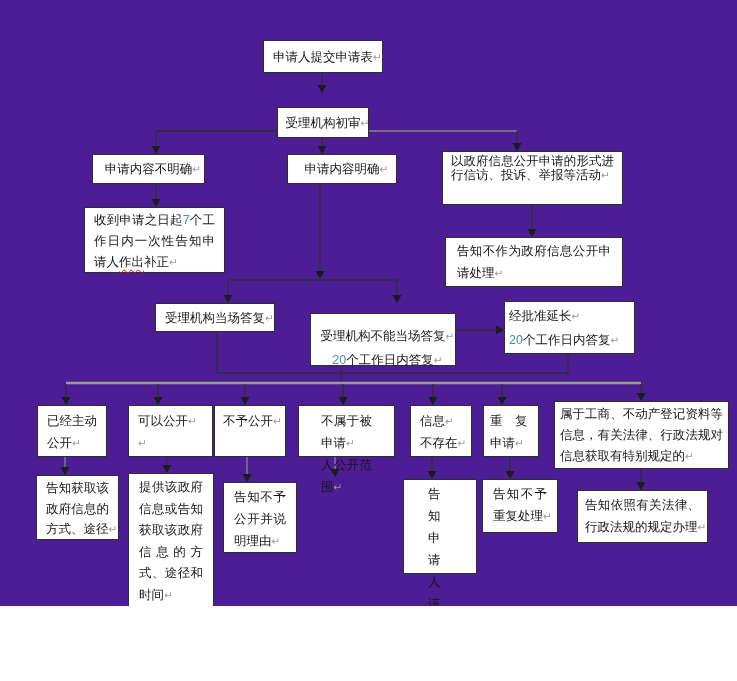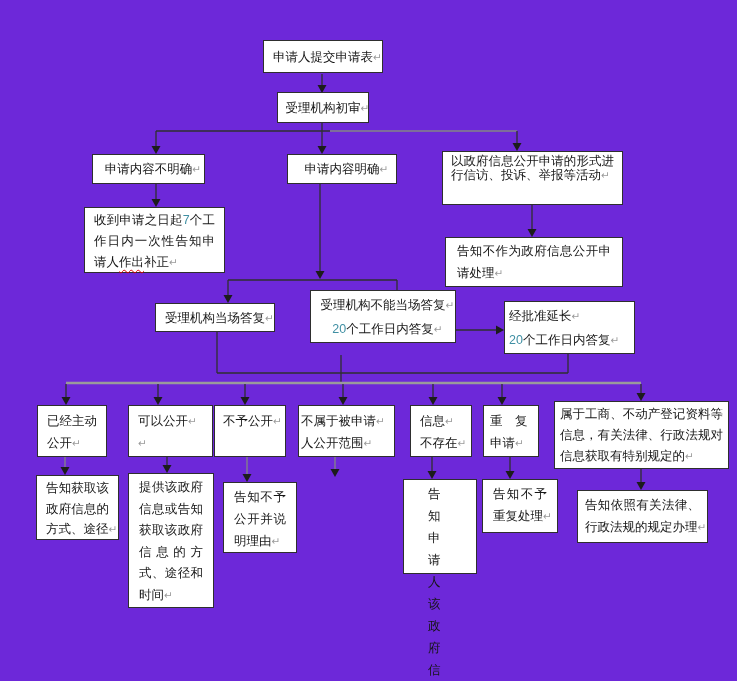--- a/index.html
+++ b/index.html
@@ -5,50 +5,50 @@
   :root{
     --box-border:#2e2e2e;
     --connector:#2f2f2f;
     --dist-line:#9a9a9a;
     --pilcrow:#9b9b9b;
     --num:#3f8fa3;
     --squiggle:#e00000;
   }
   html,body{margin:0;padding:0;background:#fff;}
   .stage{
-    position:relative;width:737px;height:681px;background:#6d28d9;
+    position:relative;width:737px;height:606px;background:#4c1d95;
     font-family:"Liberation Sans","DejaVu Sans",sans-serif;
     overflow:hidden;
   }
   svg.wires{position:absolute;left:0;top:0;z-index:1;}
   .box{
     position:absolute;z-index:2;background:#fff;
     border:1px solid var(--box-border);box-sizing:border-box;
     font-size:12.5px;line-height:22px;color:#161616;
     text-align:justify;padding:3px 9px;
   }
   .cx{display:flex;align-items:center;justify-content:center;text-align:center;padding:0;}
   .pc{color:var(--pilcrow);font-size:10.5px;display:inline-block;width:0;overflow:visible;}
   .num{color:var(--num);}
   .sp{text-decoration:underline;text-decoration-style:wavy;text-decoration-color:var(--squiggle);text-decoration-thickness:1px;text-underline-offset:3px;}
 
   #b0{left:263px;top:40px;width:120px;height:33px}
-  #b1{left:277px;top:92px;width:92px;height:31px}
+  #b1{left:277px;top:107px;width:92px;height:31px}
   #b2{left:92px;top:154px;width:113px;height:30px}
   #b3{left:287px;top:154px;width:110px;height:30px}
   #b4{left:442px;top:151px;width:181px;height:54px;line-height:14px;padding:2px 8px}
   #b5{left:84px;top:207px;width:141px;height:66px;line-height:21px;padding:2px 9px}
   #b6{left:445px;top:237px;width:178px;height:50px;padding:2px 11px}
   #b7{left:155px;top:303px;width:120px;height:29px}
-  #b8{left:310px;top:290px;width:146px;height:53px;text-align:center;line-height:24px;padding:2px 4px}
+  #b8{left:310px;top:313px;width:146px;height:53px;text-align:center;line-height:24px;padding:10px 4px}
   #b9{left:504px;top:301px;width:131px;height:53px;text-align:left;line-height:24px;padding:2px 4px}
   #b10{left:37px;top:405px;width:70px;height:52px;padding:4px 9px}
   #b11{left:128px;top:405px;width:85px;height:52px;padding:4px 9px}
   #b12{left:214px;top:405px;width:72px;height:52px;padding:4px 8px}
-  #b13{left:298px;top:405px;width:97px;height:52px;padding:4px 2px}
+  #b13{left:298px;top:405px;width:97px;height:52px;padding:4px 22px}
   #b14{left:410px;top:405px;width:62px;height:52px;padding:4px 9px}
   #b15{left:483px;top:405px;width:56px;height:52px;padding:4px 6px}
   #b16{left:554px;top:401px;width:175px;height:68px;line-height:21px;padding:2px 5px}
   #b17{left:36px;top:475px;width:83px;height:65px;line-height:20.5px;padding:2px 9px}
   #b18{left:128px;top:473px;width:86px;height:135px;line-height:21.5px;padding:3px 10px}
   #b19{left:223px;top:482px;width:74px;height:71px;padding:3px 10px}
   #b20{left:308px;top:477px;width:86px;height:157px;line-height:21.5px;padding:3px 10px}
   #b21{left:403px;top:479px;width:74px;height:95px;padding:3px 24px}
   #b22{left:482px;top:479px;width:76px;height:54px;padding:3px 10px}
   #b23{left:577px;top:490px;width:131px;height:53px;padding:3px 7px}

